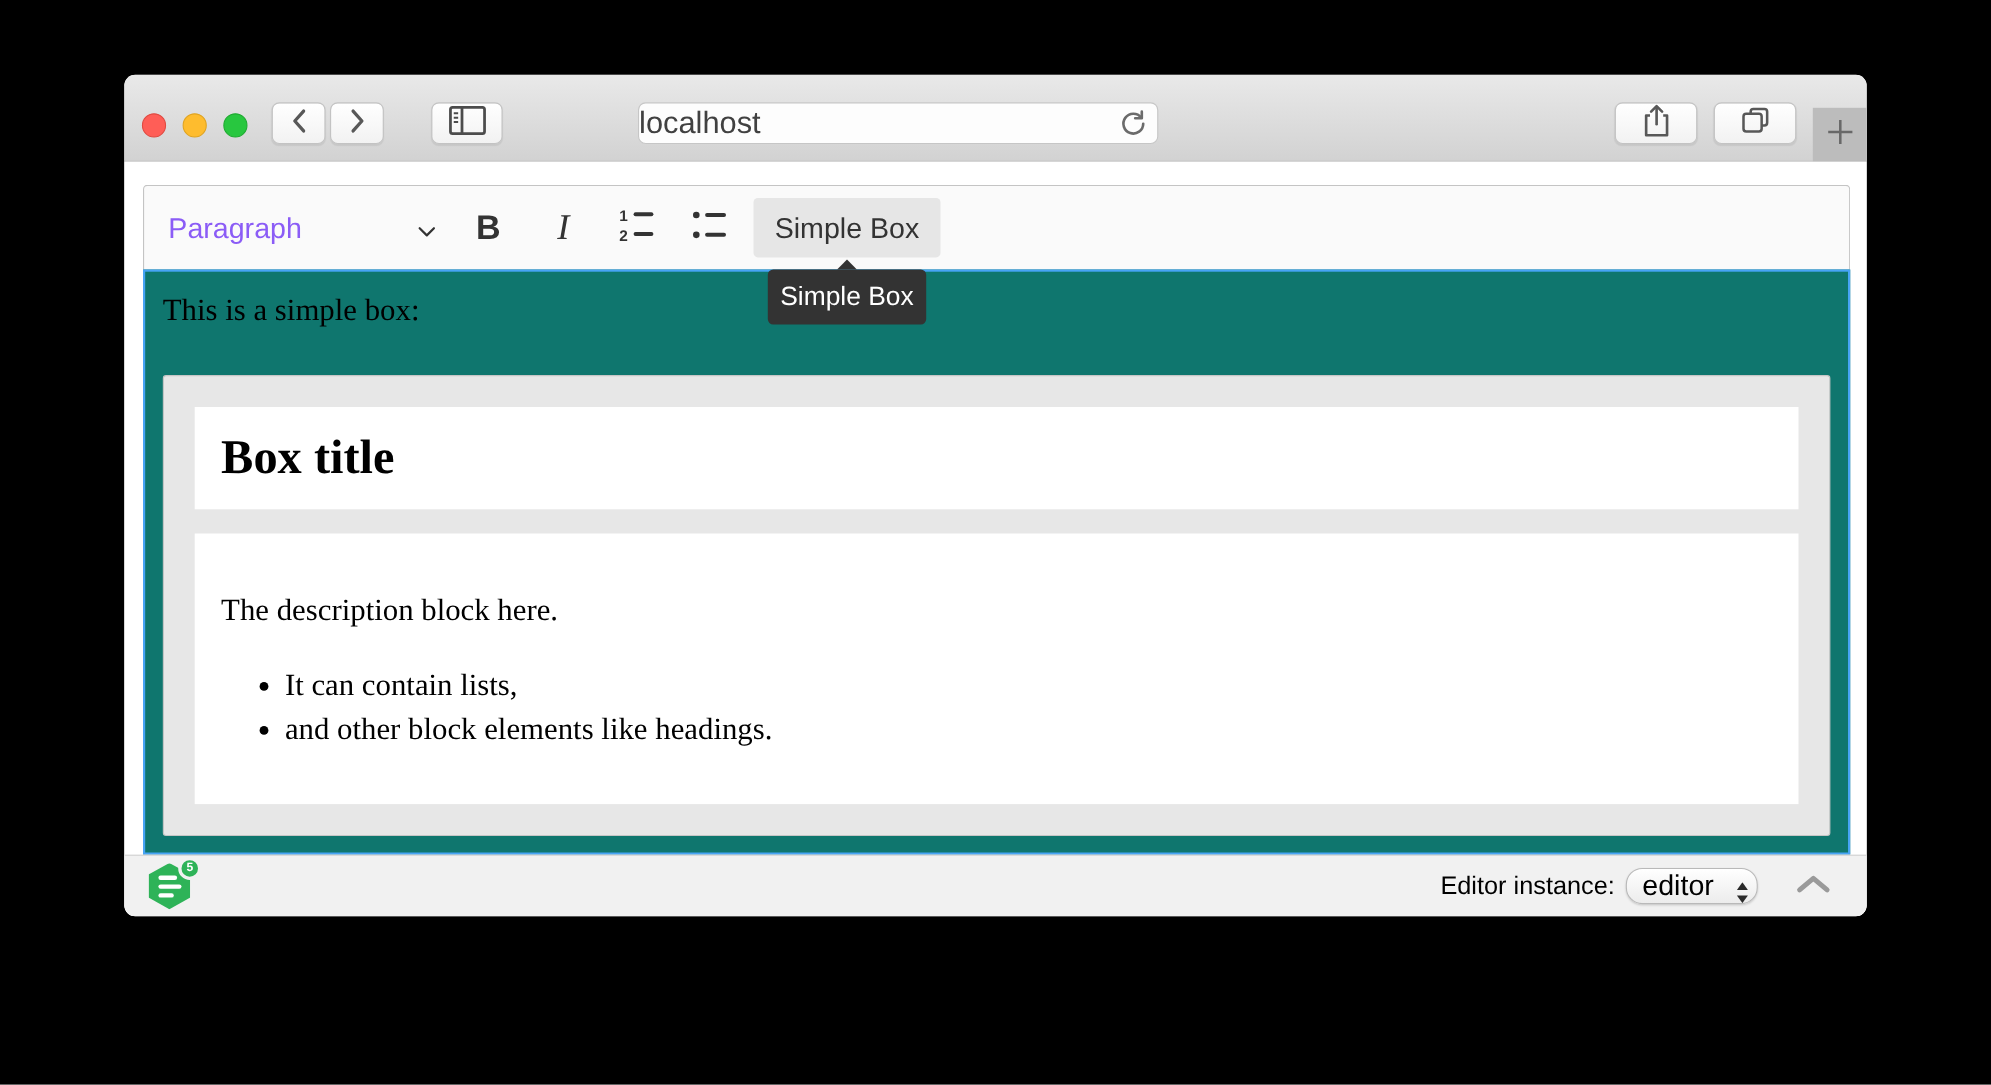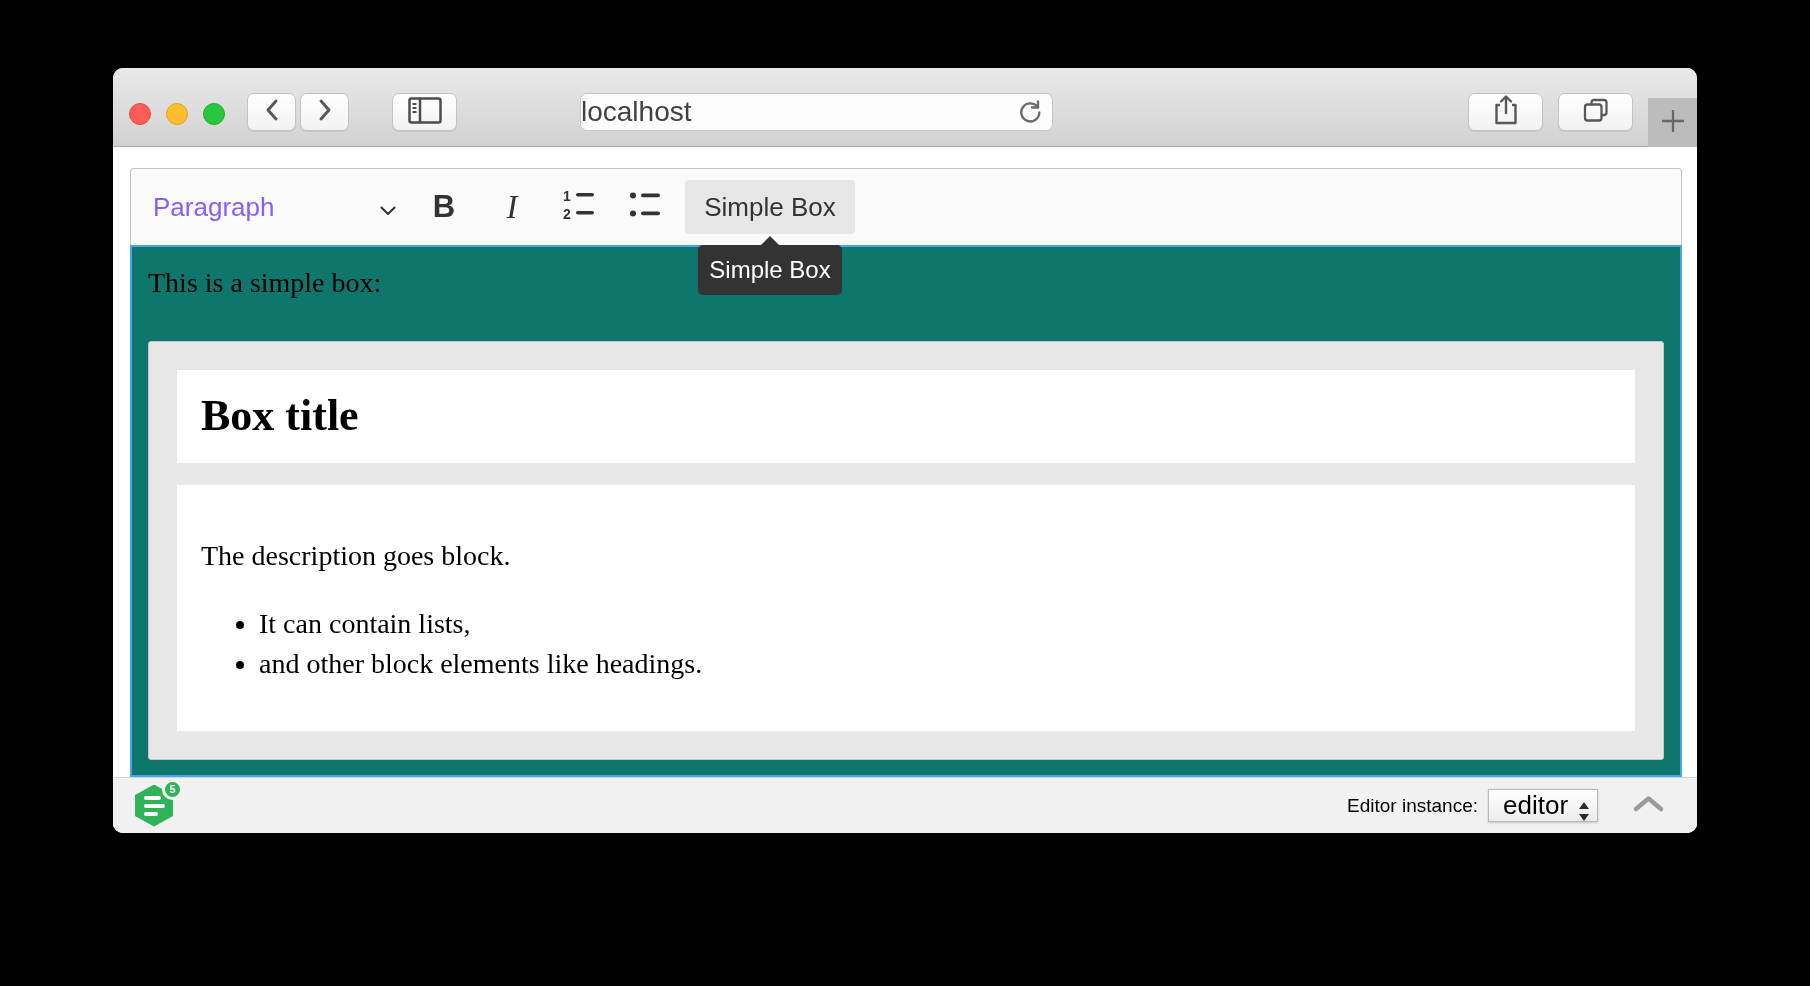--- a/index.html
+++ b/index.html
@@ -128,25 +128,25 @@
   .bar.b1{width:17px;}
   .bar.b2{width:21px;}
   .bar.b3{width:14px;}
   .badge{
     position:absolute;top:-6px;right:-2px;width:21px;height:21px;
     border-radius:50%;background:var(--logo-green);border:3px solid #f1f1f1;
     color:#fff;font-size:11px;font-weight:bold;
     display:flex;align-items:center;justify-content:center;
   }
   .bar-right{display:flex;align-items:center;}
-  .instance-label{font-size:19px;color:#000;margin-right:10px;}
+  .instance-label{font-size:23px;color:#000;margin-right:10px;}
   .mac-select{
-    position:relative;width:110px;height:33px;
+    position:relative;width:120px;height:33px;
     background:linear-gradient(#ffffff,#ececec);
-    border:1px solid #b9b9b9;border-radius:0;
+    border:1px solid #b9b9b9;border-radius:15px;
     box-shadow:0 1px 2px rgba(0,0,0,.18);
     display:flex;align-items:center;padding:0 26px 0 14px;
     font-size:26px;color:#000;
   }
   .spinner{position:absolute;right:7px;top:7px;}
   .collapse-toggle{margin-left:34px;display:flex;align-items:center;}
 </style>
 </head>
 <body>
 
@@ -267,21 +267,21 @@
     <div class="tooltip">
       <span>Simple Box</span>
     </div>
 
     <div class="ck-editable">
       <p class="intro">This is a simple box:</p>
 
       <div class="simple-box">
         <h1 class="sb-title">Box title</h1>
         <div class="sb-desc">
-          <p>The description goes block.</p>
+          <p>The description block here.</p>
           <ul>
             <li>It can contain lists,</li>
             <li>and other block elements like headings.</li>
           </ul>
         </div>
       </div>
     </div>
 
     <div class="bottom-bar">
       <div class="logo-wrap">

